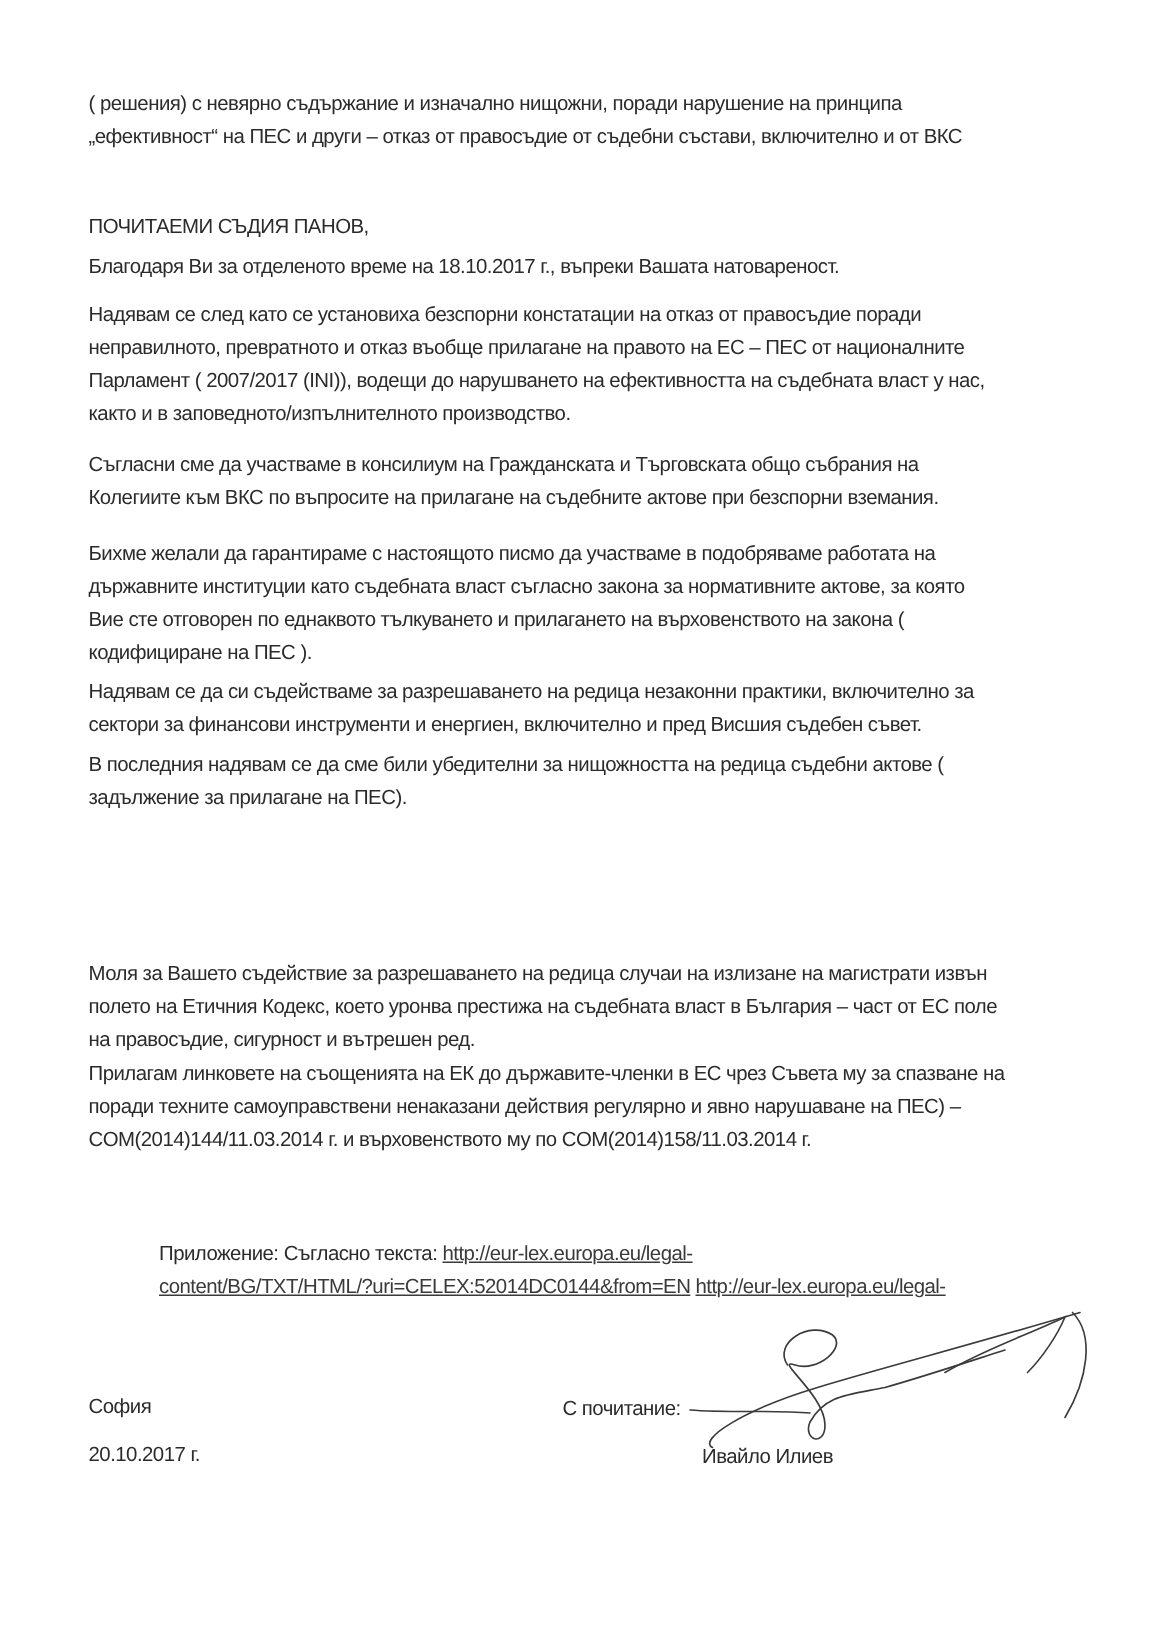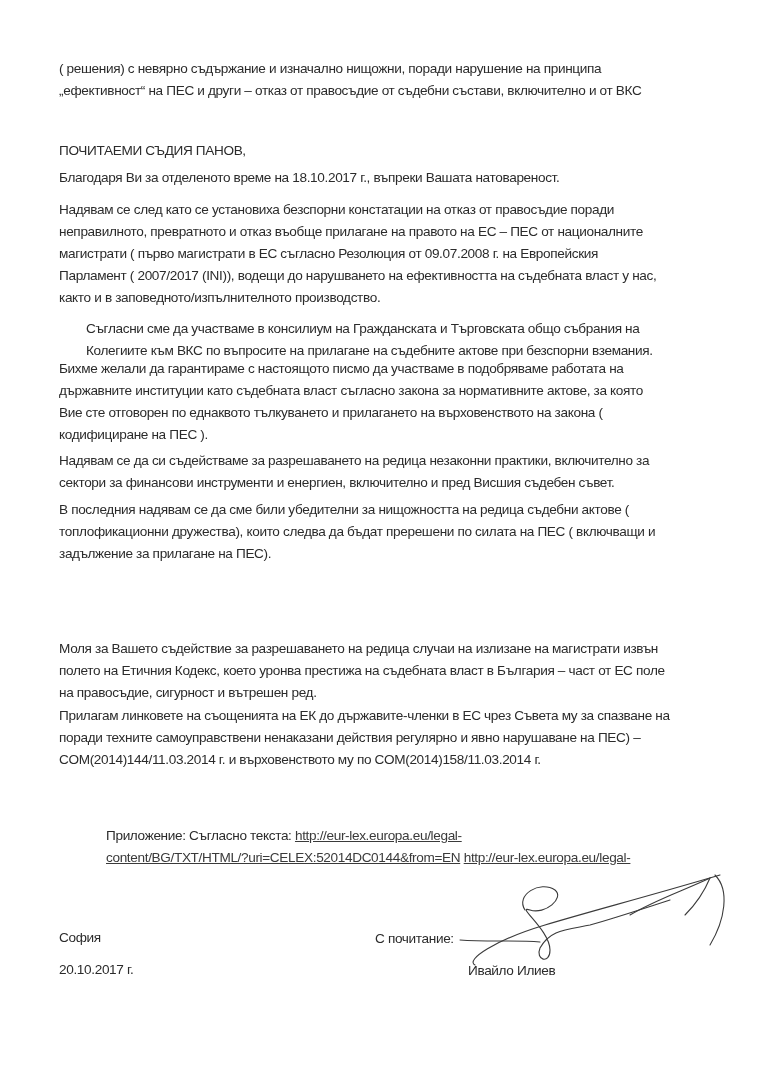--- a/index.html
+++ b/index.html
@@ -26,45 +26,43 @@
     <span class="line">ПОЧИТАЕМИ СЪДИЯ ПАНОВ,</span>
   </p>
 
   <p class="p" style="top:167px;">
     <span class="line">Благодаря Ви за отделеното време на 18.10.2017 г., въпреки Вашата натовареност.</span>
   </p>
 
   <p class="p" style="top:199px;">
     <span class="line">Надявам се след като се установиха безспорни констатации на отказ от правосъдие поради</span>
     <span class="line">неправилното, превратното и отказ въобще прилагане на правото на ЕС – ПЕС от националните</span>
-    <span class="line">магистрати ( първо магистрати в ЕС съгласно Резолюция от 09.07.2008 г. на Европейския</span>
     <span class="line">Парламент ( 2007/2017 (INI)), водещи до нарушването на ефективността на съдебната власт у нас,</span>
     <span class="line">както и в заповедното/изпълнителното производство.</span>
   </p>
 
-  <p class="p" style="top:318px;margin-left:27px;">
+  <p class="p" style="top:299px;">
     <span class="line">Съгласни сме да участваме в консилиум на Гражданската и Търговската общо събрания на</span>
     <span class="line">Колегиите към ВКС по въпросите на прилагане на съдебните актове при безспорни вземания.</span>
   </p>
 
   <p class="p" style="top:358px;">
     <span class="line">Бихме желали да гарантираме с настоящото писмо да участваме в подобряваме работата на</span>
     <span class="line">държавните институции като съдебната власт съгласно закона за нормативните актове, за която</span>
     <span class="line">Вие сте отговорен по еднаквото тълкуването и прилагането на върховенството на закона (</span>
     <span class="line">кодифициране на ПЕС ).</span>
   </p>
 
   <p class="p" style="top:450px;">
     <span class="line">Надявам се да си съдействаме за разрешаването на редица незаконни практики, включително за</span>
     <span class="line">сектори за финансови инструменти и енергиен, включително и пред Висшия съдебен съвет.</span>
   </p>
 
   <p class="p" style="top:499px;">
     <span class="line">В последния надявам се да сме били убедителни за нищожността на редица съдебни актове (</span>
-    <span class="line">топлофикационни дружества), които следва да бъдат пререшени по силата на ПЕС ( включващи и</span>
     <span class="line">задължение за прилагане на ПЕС).</span>
   </p>
 
   <p class="p" style="top:638px;">
     <span class="line">Моля за Вашето съдействие за разрешаването на редица случаи на излизане на магистрати извън</span>
     <span class="line">полето на Етичния Кодекс, което уронва престижа на съдебната власт в България – част от ЕС поле</span>
     <span class="line">на правосъдие, сигурност и вътрешен ред.</span>
   </p>
 
   <p class="p" style="top:705px;">

